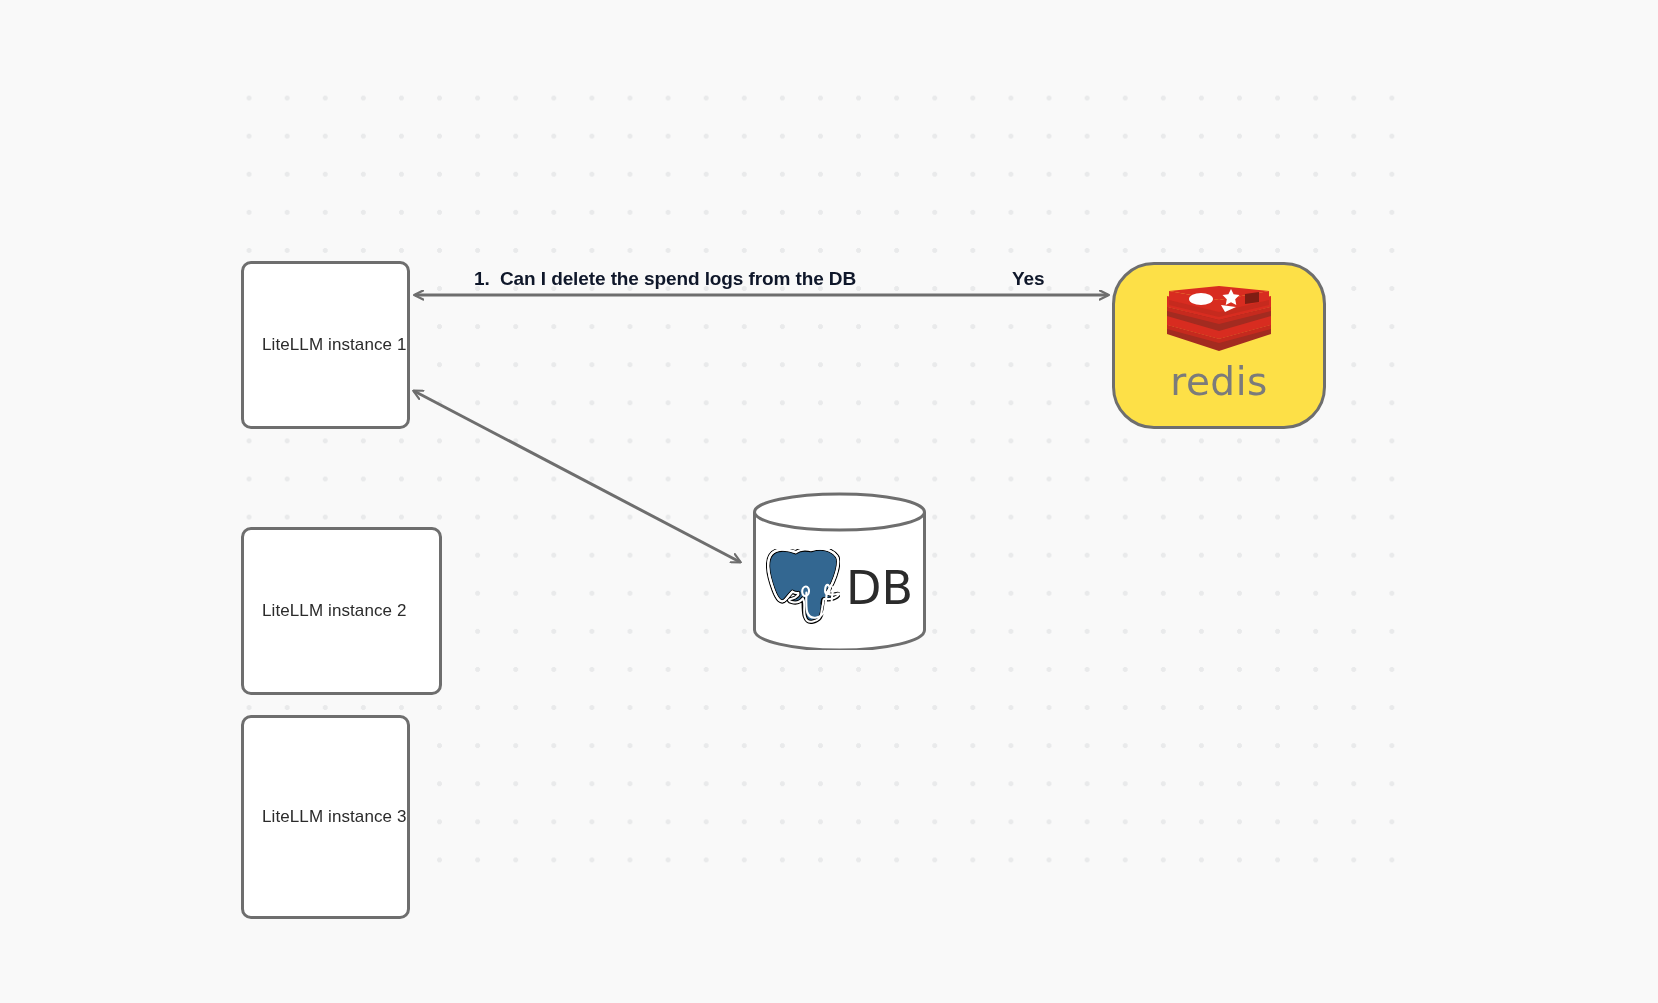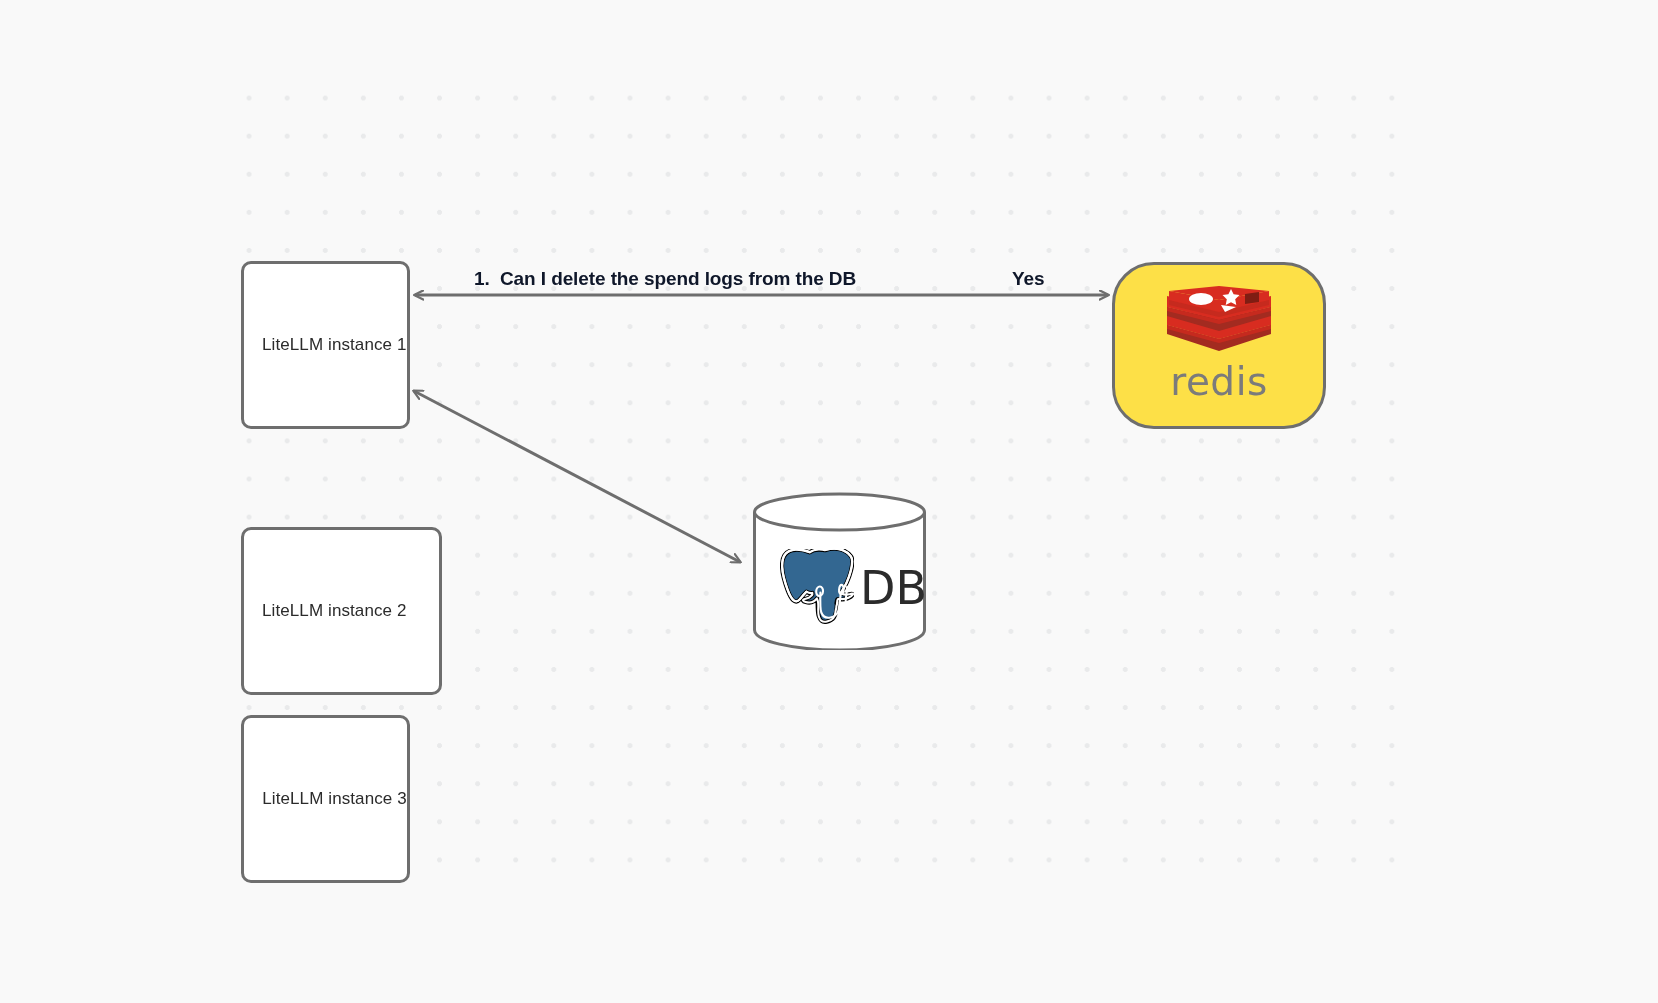--- a/index.html
+++ b/index.html
@@ -38,21 +38,21 @@
   }
   .node-box .node-label {
     font-size: 17px;
     color: #2b2b2b;
     padding-left: 18px;
     letter-spacing: 0.1px;
     white-space: nowrap;
   }
   #instance-1 { left: 241px; top: 261px; width: 169px; height: 168px; }
   #instance-2 { left: 241px; top: 488px; width: 201px; height: 168px; margin-top: 39px; }
-  #instance-3 { left: 241px; top: 715px; width: 169px; height: 168px; justify-content: center; }
+  #instance-3 { left: 241px; top: 715px; width: 169px; height: 204px; }
 
   #redis-node {
     position: absolute;
     left: 1112px;
     top: 262px;
     width: 214px;
     height: 167px;
     background: #fde047;
     border: 3px solid #6e6e6e;
     border-radius: 42px;
@@ -83,21 +83,21 @@
     left: 752px;
     top: 492px;
     width: 175px;
     height: 158px;
   }
   #db-inner {
     position: absolute;
     inset: 0;
     display: flex;
     align-items: center;
-    justify-content: flex-end;
+    justify-content: center;
     gap: 6px;
     padding-top: 34px;
     box-sizing: border-box;
   }
   #db-text {
     font-size: 46px;
     font-weight: 400;
     color: #2b2b2b;
     line-height: 1;
     font-family: "DejaVu Sans", sans-serif;

